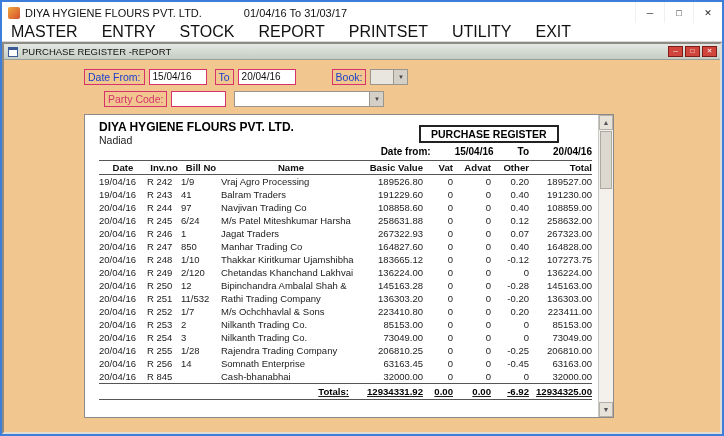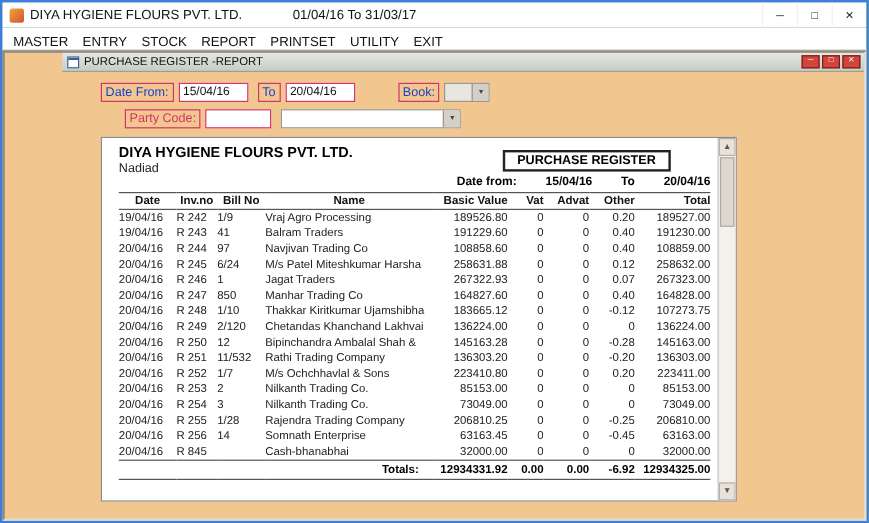--- a/index.html
+++ b/index.html
@@ -14,28 +14,28 @@
   .window{width:724px;height:436px;border:2px solid var(--border-blue);display:flex;flex-direction:column;background:#0f766e;}
 
   
   .titlebar{height:21px;background:#ffffff;display:flex;align-items:center;padding-left:6px;font-size:11px;color:#111;flex:0 0 auto;}
   .app-icon{width:12px;height:12px;margin-right:5px;background:linear-gradient(135deg,#f0a83c 0%,#d4502e 100%);border-radius:2px;flex:0 0 auto;}
   .app-range{margin-left:42px;color:#111;}
   .win-btns{margin-left:auto;display:flex;height:100%;}
   .win-btn{width:29px;height:100%;display:flex;align-items:center;justify-content:center;font-size:9px;color:#222;border-left:1px solid #f0f0f0;cursor:default;}
 
   
-  .menubar{height:19px;background:#fff;border-bottom:1px solid #d8d8d8;display:flex;align-items:flex-end;gap:12px;padding-left:9px;font-size:11px;color:#111;flex:0 0 auto;}
+  .menubar{height:19px;background:#fff;border-bottom:1px solid #d8d8d8;display:flex;align-items:center;gap:24px;padding-left:9px;font-size:16px;color:#111;flex:0 0 auto;}
   .menu-item{cursor:default;}
 
   
   .client{flex:1;background:var(--accent-orange);border:2px inset #e2ddd3;display:flex;flex-direction:column;overflow:hidden;}
 
   
-  .child-titlebar{height:16px;background:linear-gradient(#e3e8e2,#c5cdc4);border-bottom:1px solid #98a098;display:flex;align-items:center;padding:0 3px 0 4px;font-size:9.5px;color:#111;flex:0 0 auto;margin-left:48px;}
+  .child-titlebar{height:16px;background:linear-gradient(#e3e8e2,#c5cdc4);border-bottom:1px solid #98a098;display:flex;align-items:center;padding:0 3px 0 4px;font-size:9.5px;color:#111;flex:0 0 auto;}
   .child-icon{width:10px;height:10px;background:#fff;border:1px solid #3c5a96;margin-right:4px;box-shadow:inset 0 2px 0 #3c5a96;}
   .child-btns{margin-left:auto;display:flex;gap:2px;}
   .child-btn{width:15px;height:11px;background:var(--button-red);border:1px solid #7e1d17;color:#fff;font-size:6.5px;line-height:1;display:flex;align-items:center;justify-content:center;cursor:default;}
 
   
   .form{padding:8px 0 6px 80px;flex:0 0 auto;}
   .form-row{display:flex;align-items:center;}
   .row1{margin-bottom:5px;height:17px;}
   .row2{height:18px;}
   .label{font-size:10.5px;padding:1px 3px;white-space:nowrap;}
@@ -65,21 +65,21 @@
   .rep-dates{display:flex;justify-content:flex-end;gap:24px;font-weight:bold;font-size:10px;margin-top:3px;color:#000;}
 
   table{width:100%;border-collapse:collapse;table-layout:fixed;margin-top:3px;border-top:1px solid #555;}
   thead th{font-size:9.6px;font-weight:bold;text-align:center;padding:1px 0;color:#111;white-space:nowrap;}
   thead tr{border-bottom:1px solid #555;}
   tbody td{font-size:9.5px;line-height:13px;white-space:nowrap;overflow:hidden;color:#222;}
   th:nth-child(1){width:48px;} th:nth-child(2){width:34px;} th:nth-child(3){width:40px;}
   th:nth-child(4){width:140px;} th:nth-child(5){width:62px;} th:nth-child(6){width:30px;}
   th:nth-child(7){width:38px;} th:nth-child(8){width:38px;} th:nth-child(9){width:63px;}
   thead th:nth-child(n+5), tbody td:nth-child(n+5), tfoot td{text-align:right;}
-  tfoot tr{border-top:1px solid #555;border-bottom:1px solid #555;}
+  tfoot tr{border-top:1px solid #555;border-bottom:1px solid #555;text-decoration:underline;}
   tfoot td{font-size:9.6px;font-weight:bold;line-height:15px;color:#000;white-space:nowrap;}
   .totals-label{padding-right:12px;}
 
   
   .vscroll{width:15px;border-left:1px solid #c8c8c8;background:#f4f1ec;display:flex;flex-direction:column;flex:0 0 auto;}
   .scroll-btn{height:15px;background:#e7e3da;border:1px solid #b4b0a8;font-size:7px;color:#555;display:flex;align-items:center;justify-content:center;cursor:default;}
   .scroll-track{flex:1;position:relative;}
   .scroll-thumb{position:absolute;top:1px;left:1px;right:1px;height:58px;background:#ddd8cf;border:1px solid #aeaaa2;}
 </style>
 </head>

